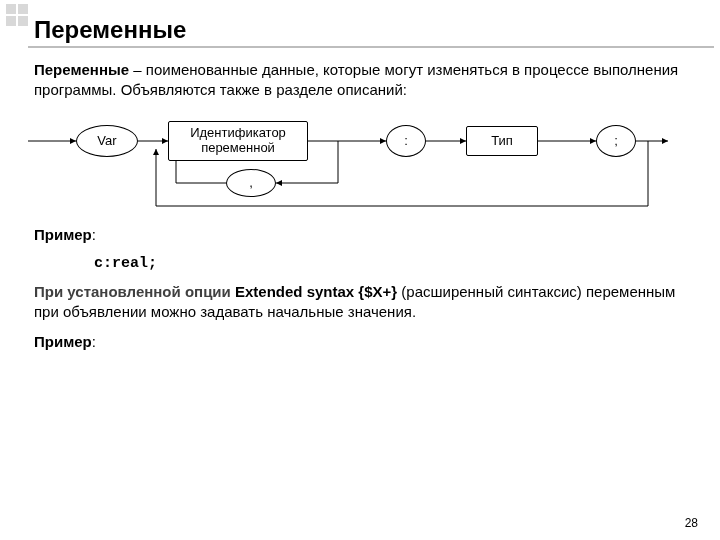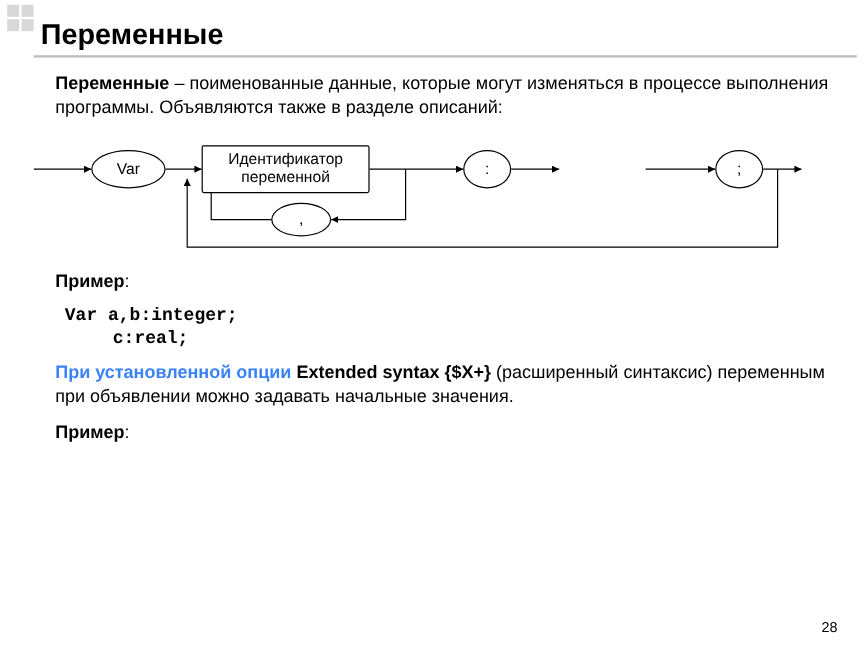--- a/index.html
+++ b/index.html
@@ -12,24 +12,24 @@
     font-size: 15px;
     color: #000;
     position: relative;
     overflow: hidden;
   }
   .deco-top { position: absolute; left: 0; top: 0; width: 28px; height: 540px; background: #fff; }
   .deco-sq { position: absolute; width: 10px; height: 10px; background: #d8d8d8; }
   .deco-line { position: absolute; left: 28px; right: 6px; top: 46px; height: 2px; background: #bdbdbd; }
   .title { position: absolute; left: 34px; top: 16px; font-size: 24px; font-weight: bold; }
   .content { position: absolute; left: 34px; right: 20px; top: 60px; }
-  .para { margin: 0 0 10px 12px; line-height: 1.35; }
+  .para { margin: 0 0 10px 0; line-height: 1.35; }
   .bold { font-weight: bold; }
   .mono { font-family: "Courier New", monospace; font-weight: bold; font-size: 15px; }
-  .red { color: #3b82f6; font-weight: bold; }
+  .red { color: #404040; font-weight: bold; }
   .example-line { margin: 2px 0 2px 20px; }
   .example-line2 { margin: 2px 0 2px 60px; }
   .pagenum { position: absolute; right: 22px; bottom: 10px; font-size: 12px; margin-top: 21px; }
 
   .diagram { position: relative; width: 640px; height: 100px; margin: 6px 0 14px -6px; }
   .node { position: absolute; display: flex; align-items: center; justify-content: center; font-size: 13px; background: #fff; border: 1px solid #000; }
   .ellipse { border-radius: 50% / 50%; }
   .rect { border-radius: 2px; }
   svg.arrows { position: absolute; left: 0; top: 0; width: 640px; height: 100px; }
 </style>
@@ -67,28 +67,28 @@
       <path d="M 310 30 L 310 72 L 248 72" fill="none" stroke="#000" stroke-width="1" marker-end="url(#ah)"></path>
       <path d="M 198 72 L 148 72 L 148 38" fill="none" stroke="#000" stroke-width="1" marker-end="url(#ah)"></path>
       <path d="M 620 30 L 620 95 L 128 95 L 128 38" fill="none" stroke="#000" stroke-width="1" marker-end="url(#ah)"></path>
     </svg>
     <div class="node ellipse" style="left:48px; top:14px; width:62px; height:32px;">Var</div>
     <div class="node rect" style="left:140px; top:10px; width:140px; height:40px; flex-direction:column; line-height:1.1;">
       <div>Идентификатор</div>
       <div>переменной</div>
     </div>
     <div class="node ellipse" style="left:358px; top:14px; width:40px; height:32px;">:</div>
+    <div class="node rect" style="left:438px; top:15px; width:72px; height:30px;">Тип</div>
     <div class="node ellipse" style="left:568px; top:14px; width:40px; height:32px;">;</div>
     <div class="node ellipse" style="left:198px; top:58px; width:50px; height:28px;">,</div>
   </div>
 
   <p class="para">
     <span class="bold">Пример</span><span>:</span>
   </p>
-  <div class="example-line mono">Var a,b:integer;</div>
   <div class="example-line2 mono">c:real;</div>
 
   <p class="para" style="margin-top:10px;">
     <span class="red">При установленной опции</span><span class="bold"> Extended syntax {$X+} </span><span>(расширенный синтаксис) переменным при объявлении можно задавать начальные значения.</span>
   </p>
 
   <p class="para">
     <span class="bold">Пример</span><span>:</span>
   </p>
 </div>

